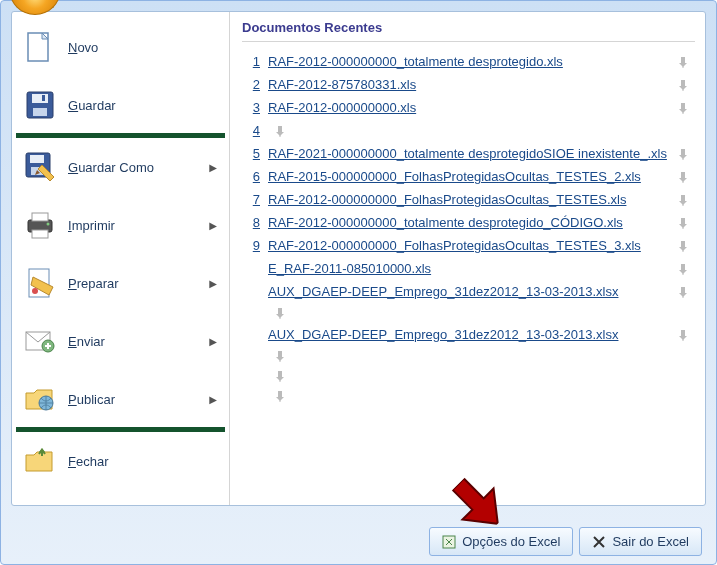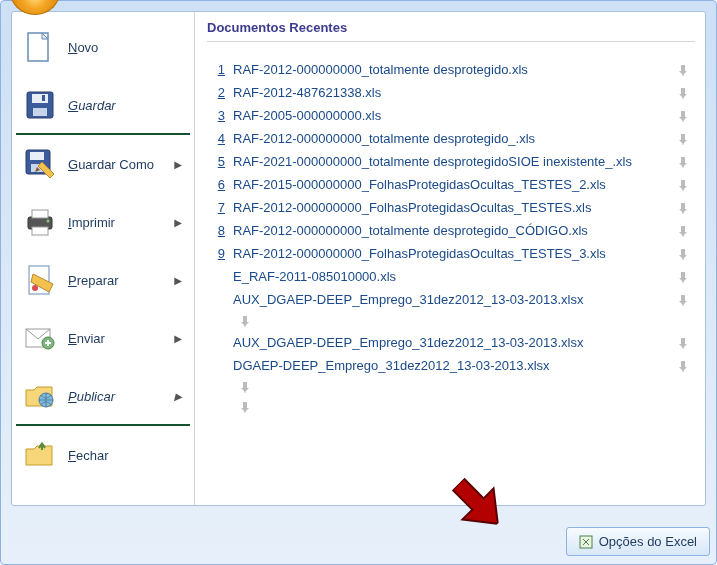--- a/index.html
+++ b/index.html
@@ -21,35 +21,34 @@
     }
     .menu-body {
       background: #fff;
       margin: 10px;
       border: 1px solid #a7c0dc;
       border-radius: 3px;
       height: 495px;
       display: flex;
     }
     .left-pane {
-      width: 183px;
+      width: 218px;
       border-right: 1px solid #d5d5d5;
       padding: 6px 4px;
     }
     .menu-item {
       display: flex;
       align-items: center;
       padding: 12px 8px;
       cursor: pointer;
       border-bottom: 1px solid transparent;
       border-top: 1px solid transparent;
     }
     .menu-item.sep {
-      border-bottom: 2px solid #14532d;
-      font-style: italic;
+      border-bottom: 5px solid #14532d;
     }
     .menu-icon {
       width: 32px;
       height: 32px;
       margin-right: 12px;
       display: flex;
       align-items: center;
       justify-content: center;
     }
     .menu-label {
@@ -64,52 +63,53 @@
     .right-pane {
       flex: 1;
       padding: 8px 10px 8px 12px;
       overflow-y: auto;
     }
     .right-title {
       font-weight: bold;
       color: #3b3b8f;
       padding-bottom: 6px;
       border-bottom: 1px solid #d5d5d5;
-      margin-bottom: 16px;
+      margin-bottom: 8px;
     }
     .recent-item {
       display: flex;
       align-items: center;
       padding: 4px 2px;
       cursor: pointer;
       color: #1a4a8a;
     }
     .recent-index {
       width: 16px;
       text-align: right;
       margin-right: 8px;
       text-decoration: underline;
       color: #1a4a8a;
     }
     .recent-label {
       flex: 1;
+      text-decoration: underline;
       white-space: nowrap;
       overflow: hidden;
       text-overflow: ellipsis;
     }
     .pin-icon {
       width: 16px;
       color: #888;
       font-size: 12px;
       margin-left: 6px;
     }
     .bottom-bar {
       position: absolute;
       bottom: 8px;
-      right: 6px;
+      right: 14px;
       display: flex;
       gap: 6px;
     }
     .bottom-btn {
       background: linear-gradient(to bottom, #f7fbff, #d7e7f7);
       border: 1px solid #8db2e3;
       border-radius: 3px;
       padding: 6px 12px;
       display: flex;
       align-items: center;
@@ -246,43 +246,42 @@
             <span class="pin-icon">
               <svg class="icon" width="12" height="12">
                 <rect x="4" y="1" width="4" height="6" fill="#bbb"></rect>
                 <polygon points="2,7 10,7 6,11" fill="#bbb"></polygon>
                 <line x1="6" y1="9" x2="6" y2="12" stroke="#bbb"></line>
               </svg>
             </span>
           </div>
           <div class="recent-item">
             <span class="recent-index">2</span>
-            <span class="recent-label">RAF-2012-487621338.xls</span>
+            <span class="recent-label">RAF-2012-875780331.xls</span>
             <span class="pin-icon">
               <svg class="icon" width="12" height="12">
                 <rect x="4" y="1" width="4" height="6" fill="#bbb"></rect>
                 <polygon points="2,7 10,7 6,11" fill="#bbb"></polygon>
                 <line x1="6" y1="9" x2="6" y2="12" stroke="#bbb"></line>
               </svg>
             </span>
           </div>
           <div class="recent-item">
             <span class="recent-index">3</span>
-            <span class="recent-label">RAF-2005-000000000.xls</span>
+            <span class="recent-label">RAF-2012-000000000.xls</span>
             <span class="pin-icon">
               <svg class="icon" width="12" height="12">
                 <rect x="4" y="1" width="4" height="6" fill="#bbb"></rect>
                 <polygon points="2,7 10,7 6,11" fill="#bbb"></polygon>
                 <line x1="6" y1="9" x2="6" y2="12" stroke="#bbb"></line>
               </svg>
             </span>
           </div>
           <div class="recent-item">
             <span class="recent-index">4</span>
-            <span class="recent-label">RAF-2012-000000000_totalmente desprotegido_.xls</span>
             <span class="pin-icon">
               <svg class="icon" width="12" height="12">
                 <rect x="4" y="1" width="4" height="6" fill="#bbb"></rect>
                 <polygon points="2,7 10,7 6,11" fill="#bbb"></polygon>
                 <line x1="6" y1="9" x2="6" y2="12" stroke="#bbb"></line>
               </svg>
             </span>
           </div>
           <div class="recent-item">
             <span class="recent-index">5</span>
@@ -377,21 +376,20 @@
             <span class="pin-icon">
               <svg class="icon" width="12" height="12">
                 <rect x="4" y="1" width="4" height="6" fill="#bbb"></rect>
                 <polygon points="2,7 10,7 6,11" fill="#bbb"></polygon>
                 <line x1="6" y1="9" x2="6" y2="12" stroke="#bbb"></line>
               </svg>
             </span>
           </div>
           <div class="recent-item">
             <span class="recent-index"></span>
-            <span class="recent-label">DGAEP-DEEP_Emprego_31dez2012_13-03-2013.xlsx</span>
             <span class="pin-icon">
               <svg class="icon" width="12" height="12">
                 <rect x="4" y="1" width="4" height="6" fill="#bbb"></rect>
                 <polygon points="2,7 10,7 6,11" fill="#bbb"></polygon>
                 <line x1="6" y1="9" x2="6" y2="12" stroke="#bbb"></line>
               </svg>
             </span>
           </div>
           <div class="recent-item">
             <span class="recent-index"></span>
@@ -426,14 +424,22 @@
   <div class="bottom-bar">
     <div class="bottom-btn">
       <span>
         <svg class="icon" width="14" height="14">
             <rect x="1" y="1" width="12" height="12" fill="#eaf3e2" stroke="#4a854a"></rect>
             <path d="M4 4 L10 10 M10 4 L4 10" stroke="#4a854a" stroke-width="1"></path>
           </svg>
       </span>
       <span>Opções do Excel</span>
     </div>
+    <div class="bottom-btn">
+      <span>
+        <svg class="icon" width="14" height="14">
+            <path d="M2 2 L12 12 M12 2 L2 12" stroke="#333" stroke-width="2"></path>
+          </svg>
+      </span>
+      <span>Sair do Excel</span>
+    </div>
   </div>
 </div>
 
 </body></html>

